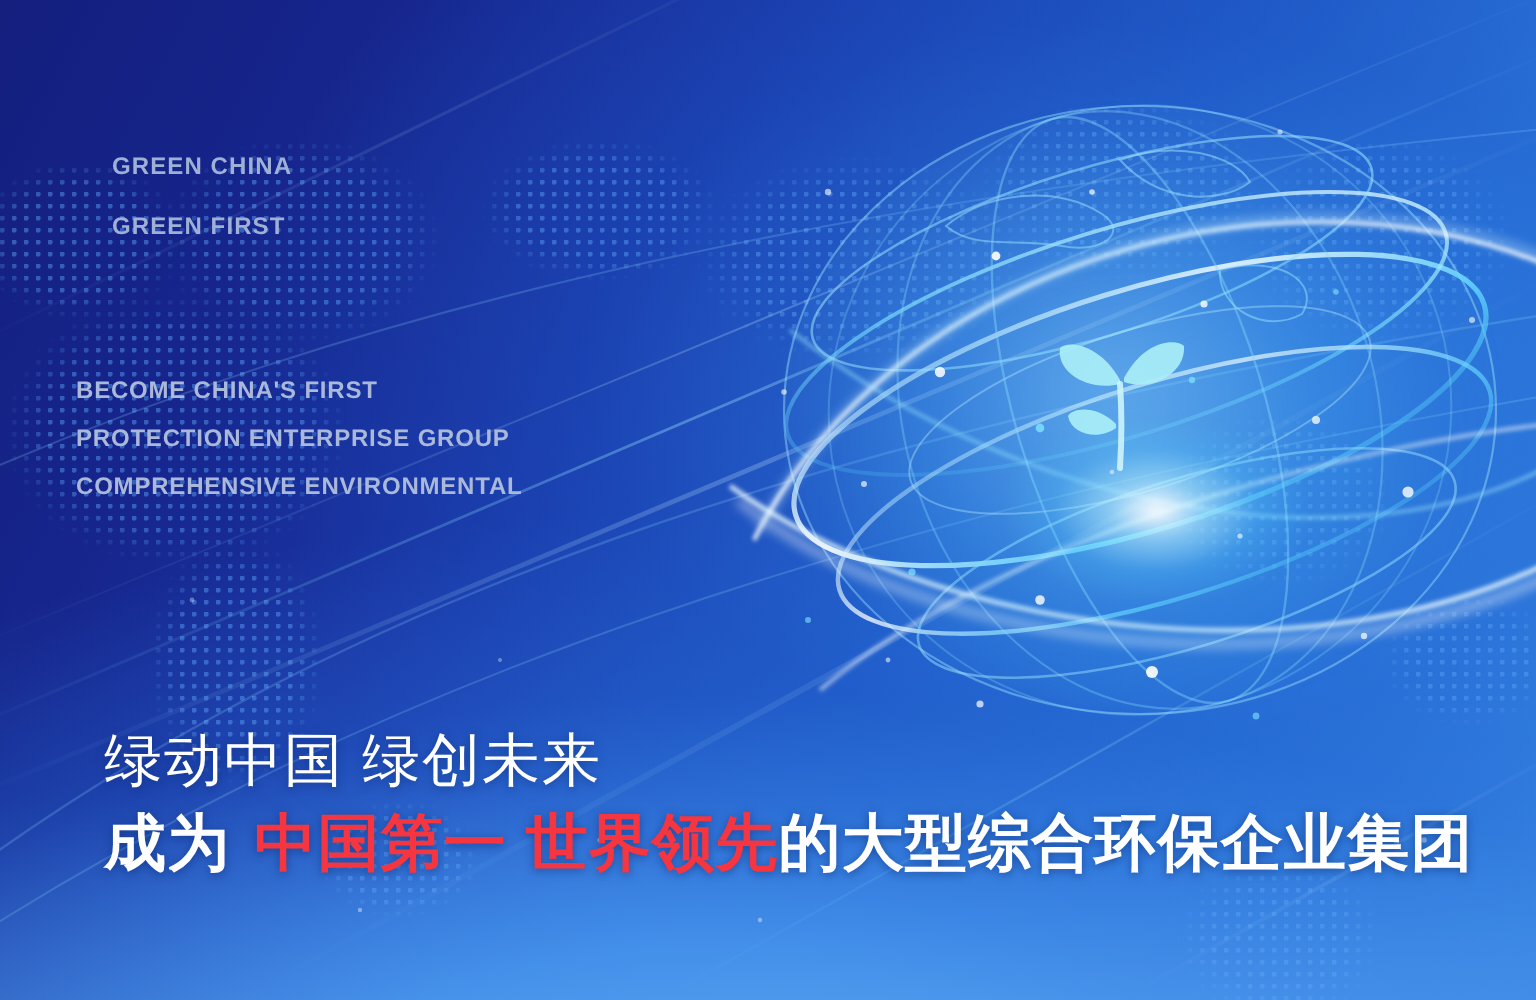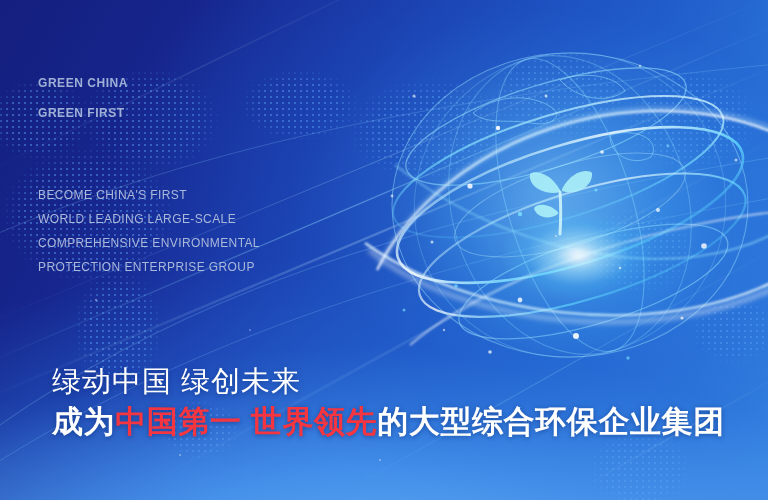--- a/index.html
+++ b/index.html
@@ -70,44 +70,44 @@
     filter:blur(2px);
   }
 
   
   .sprout{ position:absolute; left:520px; top:160px; width:78px; height:80px; }
 
   
   .particles{ position:absolute; inset:0; pointer-events:none; }
 
   
-  .tag-block{ position:absolute; left:38px; top:68px; }
+  .tag-block{ position:absolute; left:56px; top:68px; }
   .tag-line{
     font-size:12px; font-weight:bold; letter-spacing:.55px;
     color:#9fb0d6; line-height:30px; white-space:nowrap;
   }
 
   .mission-block{ position:absolute; left:38px; top:183px; }
   .mission-line{
-    font-size:12px; font-weight:normal; letter-spacing:.4px;
+    font-size:12px; font-weight:bold; letter-spacing:.4px;
     color:#aab8da; line-height:24px; white-space:nowrap;
   }
 
   .headline-block{ position:absolute; left:52px; top:362px; }
   .headline-1{
     font-size:29px; color:#ffffff; line-height:39px;
     letter-spacing:1px; white-space:nowrap;
     text-shadow:0 1px 5px rgba(10,40,110,0.55);
   }
   .headline-2{
     font-size:31px; font-weight:bold; color:#ffffff; line-height:41px;
     letter-spacing:.6px; white-space:nowrap;
     text-shadow:0 1px 5px rgba(10,40,110,0.55);
   }
-  .hl-red{ color:#f53640; }
+  .hl-red{ color:#f53640;margin-left:12px; }
 </style>
 </head>
 <body>
 
 <div class="banner">
 
   <div class="dotmap"></div>
 
   <svg class="rays" viewBox="0 0 768 500" preserveAspectRatio="none">
     <defs>
@@ -259,23 +259,22 @@
     </g>
   </svg>
 
   <div class="tag-block">
     <div class="tag-line">GREEN CHINA</div>
     <div class="tag-line">GREEN FIRST</div>
   </div>
 
   <div class="mission-block">
     <div class="mission-line">BECOME CHINA'S FIRST</div>
-    <div class="mission-line">WORLD LEADING LARGE-SCALE</div>
+    <div class="mission-line">PROTECTION ENTERPRISE GROUP</div>
     <div class="mission-line">COMPREHENSIVE ENVIRONMENTAL</div>
-    <div class="mission-line">PROTECTION ENTERPRISE GROUP</div>
   </div>
 
   <div class="headline-block">
     <div class="headline-1">绿动中国 绿创未来</div>
     <div class="headline-2"><span>成为</span><span class="hl-red">中国第一 世界领先</span><span>的大型综合环保企业集团</span></div>
   </div>
 
 </div>
 
 </body></html>

